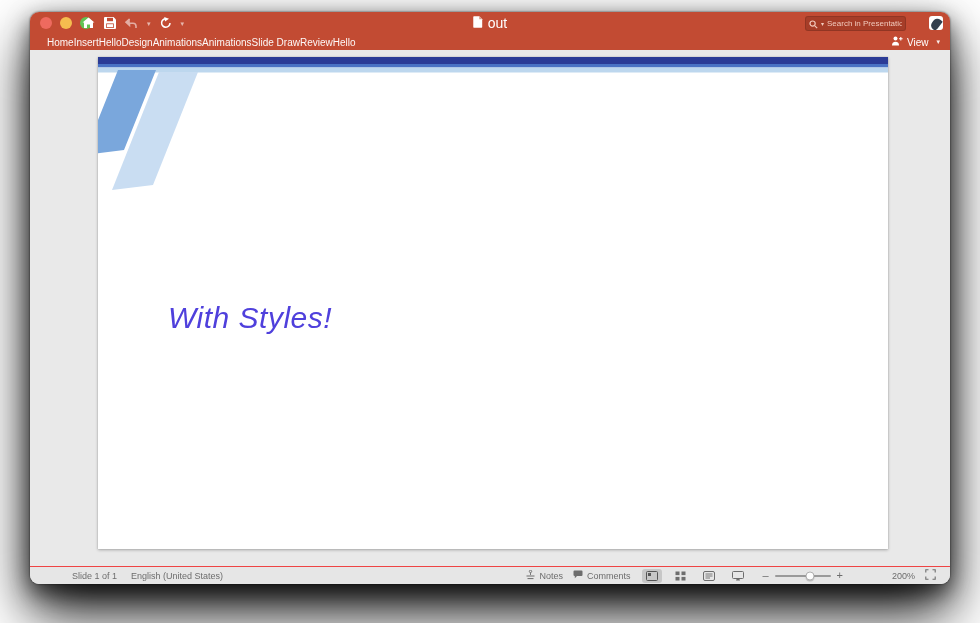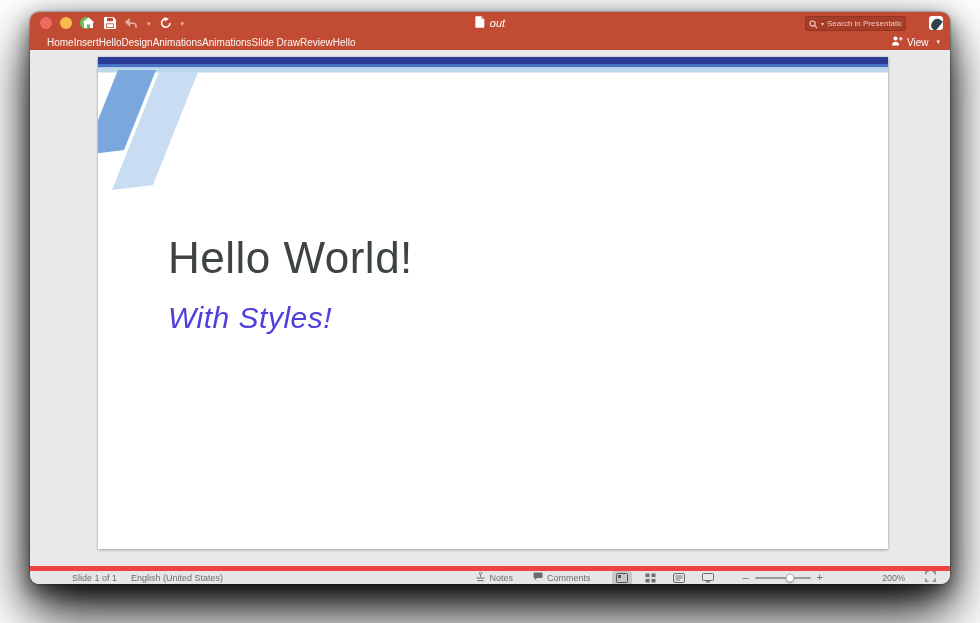--- a/index.html
+++ b/index.html
@@ -21,21 +21,21 @@
   .tl-close { background:var(--traffic-red); }
   .tl-min   { background:var(--traffic-yellow); }
   .tl-zoom  { background:var(--traffic-green); }
 
   .qat { position:absolute; left:52px; top:0; height:22px; display:flex; align-items:center; gap:9px; }
   .qat svg { display:block; }
   .qat .muted { opacity:.55; }
   .mini-chev { color:rgba(255,255,255,.6); font-size:7px; line-height:1; }
 
   .doc-title { position:absolute; left:50%; top:0; transform:translateX(-50%); height:22px;
-    display:flex; align-items:center; gap:5px; color:#fff; font-size:11px;font-style:italic; }
+    display:flex; align-items:center; gap:5px; color:#fff; font-size:14px; }
 
   .search-box { position:absolute; right:44px; top:4px; width:101px; height:15px;
     background:var(--search-box-red); border-radius:3px; display:flex; align-items:center;
     padding:0 4px; gap:3px; box-shadow:inset 0 0 0 1px rgba(0,0,0,0.12); }
   .search-box .ph { color:#f2cabd; font-size:8px; white-space:nowrap; overflow:hidden; }
   .search-box .chev { color:#f2cabd; font-size:6px; line-height:1; }
 
   .avatar { position:absolute; right:7px; top:4px; width:14px; height:14px;
     background:#fff; border-radius:3px; overflow:hidden; }
   .avatar i { position:absolute; left:3px; top:2px; width:8px; height:12px;
@@ -54,24 +54,24 @@
   .slide { position:absolute; left:68px; top:7px; width:790px; height:492px;
     background:#fff; overflow:hidden; box-shadow:0 1px 3px rgba(0,0,0,.28), 0 0 1px rgba(0,0,0,.2); }
   .slide-deco { position:absolute; left:0; top:0; }
   .slide-title { position:absolute; left:70px; top:176px; font-size:44px;
     color:var(--title-text); letter-spacing:.5px; }
   .slide-subtitle { position:absolute; left:70px; top:244px; font-size:30px; font-style:italic;
     color:var(--subtitle-text); letter-spacing:.5px; }
 
   
   .statusbar { position:relative; height:18px; background:var(--statusbar-gray);
-    border-top:5px solid #ef4444; flex:none; display:flex; align-items:center;
+    border-top:1px solid #ef4444; flex:none; display:flex; align-items:center;
     color:#6d6d6d; font-size:9px; }
   .sb-left { display:flex; align-items:center; gap:14px; padding-left:42px; }
-  .sb-right { margin-left:auto; display:flex; align-items:center; gap:20px; padding-right:14px; }
+  .sb-right { margin-left:auto; display:flex; align-items:center; gap:10px; padding-right:14px; }
   .sb-btn { display:flex; align-items:center; gap:4px; color:#6d6d6d; }
   .viewbtns { display:flex; align-items:center; gap:9px; margin-left:2px; }
   .viewbtn { display:flex; align-items:center; justify-content:center; padding:2px 4px; border-radius:3px; }
   .viewbtn.active { background:#c7c7c7; }
   .zoomer { display:flex; align-items:center; gap:6px; margin-left:4px; }
   .zoomer .sign { font-size:11px; color:#6d6d6d; line-height:1; }
   .ztrack { position:relative; width:56px; height:2px; background:#9a9a9a; border-radius:1px; }
   .zthumb { position:absolute; left:64%; top:50%; transform:translate(-50%,-50%);
     width:9px; height:9px; background:#fdfdfd; border:1px solid #b0b0b0; border-radius:50%;
     box-shadow:0 1px 1px rgba(0,0,0,.2); }
@@ -172,21 +172,20 @@
 
     <div class="workspace">
       <div class="slide">
         <svg class="slide-deco" width="790" height="492" viewBox="0 0 790 492">
           <rect x="0" y="0" width="790" height="7" fill="var(--slide-navy)"></rect>
           <rect x="0" y="7" width="790" height="3.5" fill="var(--slide-blue)"></rect>
           <rect x="0" y="10.5" width="790" height="5" fill="var(--slide-lightblue)"></rect>
           <polygon points="61,15 100,15 55,128 14,133" fill="var(--stripe-light)"></polygon>
           <polygon points="20,13 58,13 26,93 -14,98" fill="var(--stripe-dark)"></polygon>
         </svg>
-        <div class="slide-title">Hello World!</div>
         <div class="slide-subtitle">With Styles!</div>
       </div>
     </div>
 
     <div class="statusbar">
       <div class="sb-left">
         <span>Slide 1 of 1</span>
         <span>English (United States)</span>
       </div>
 

